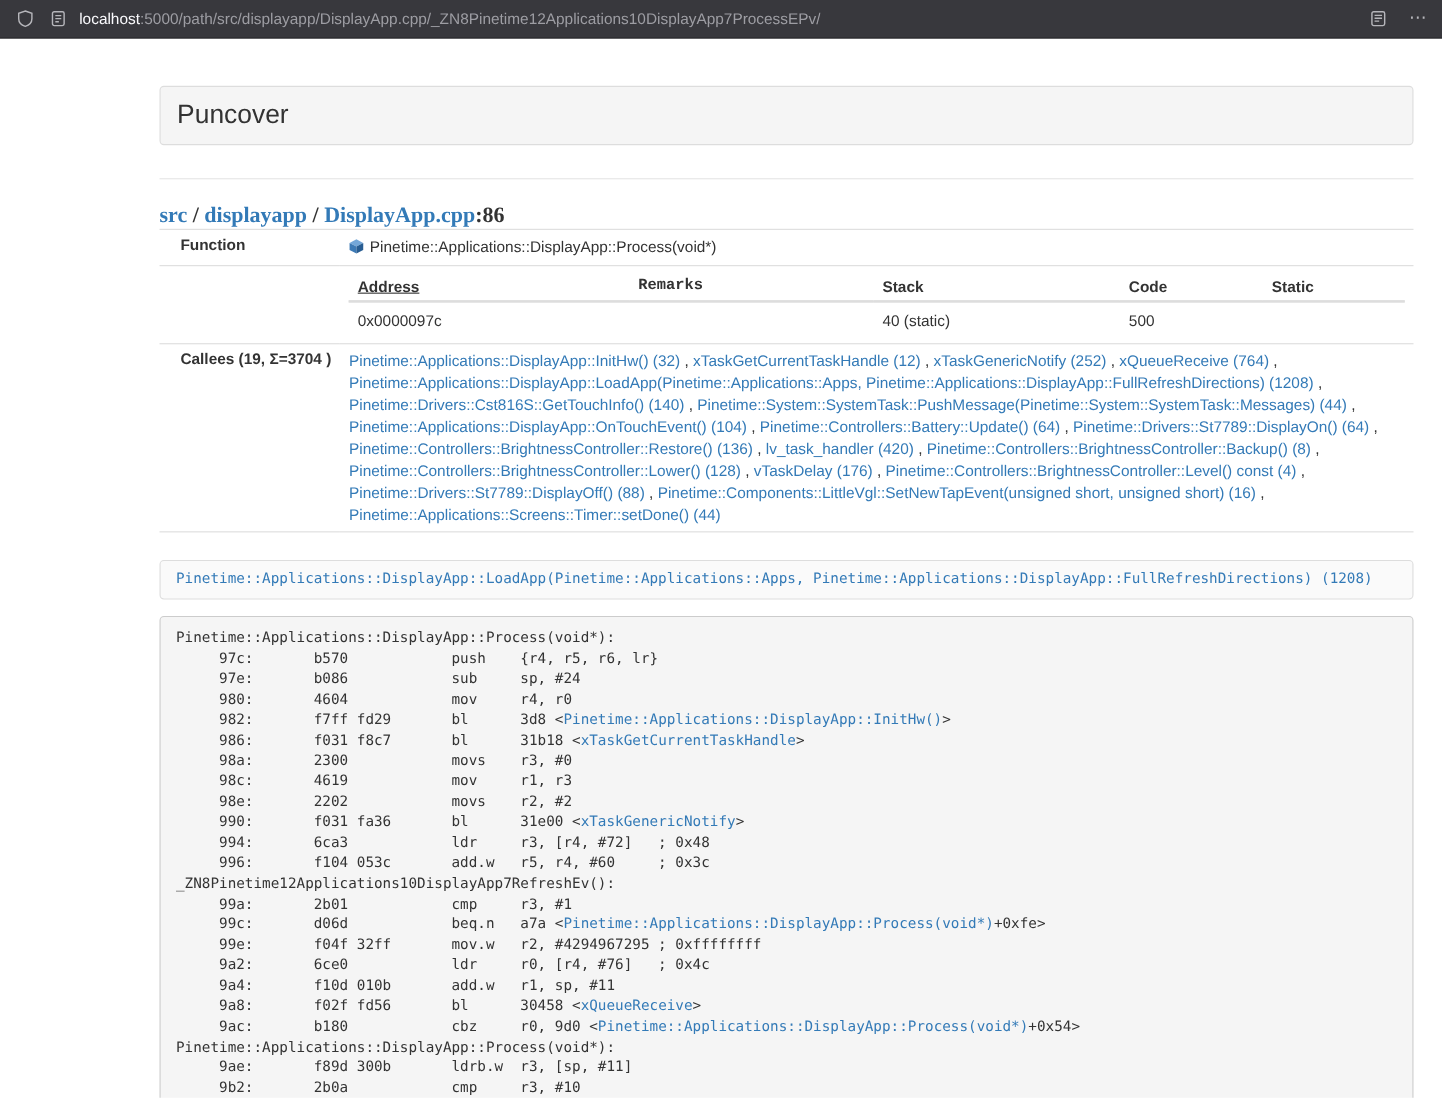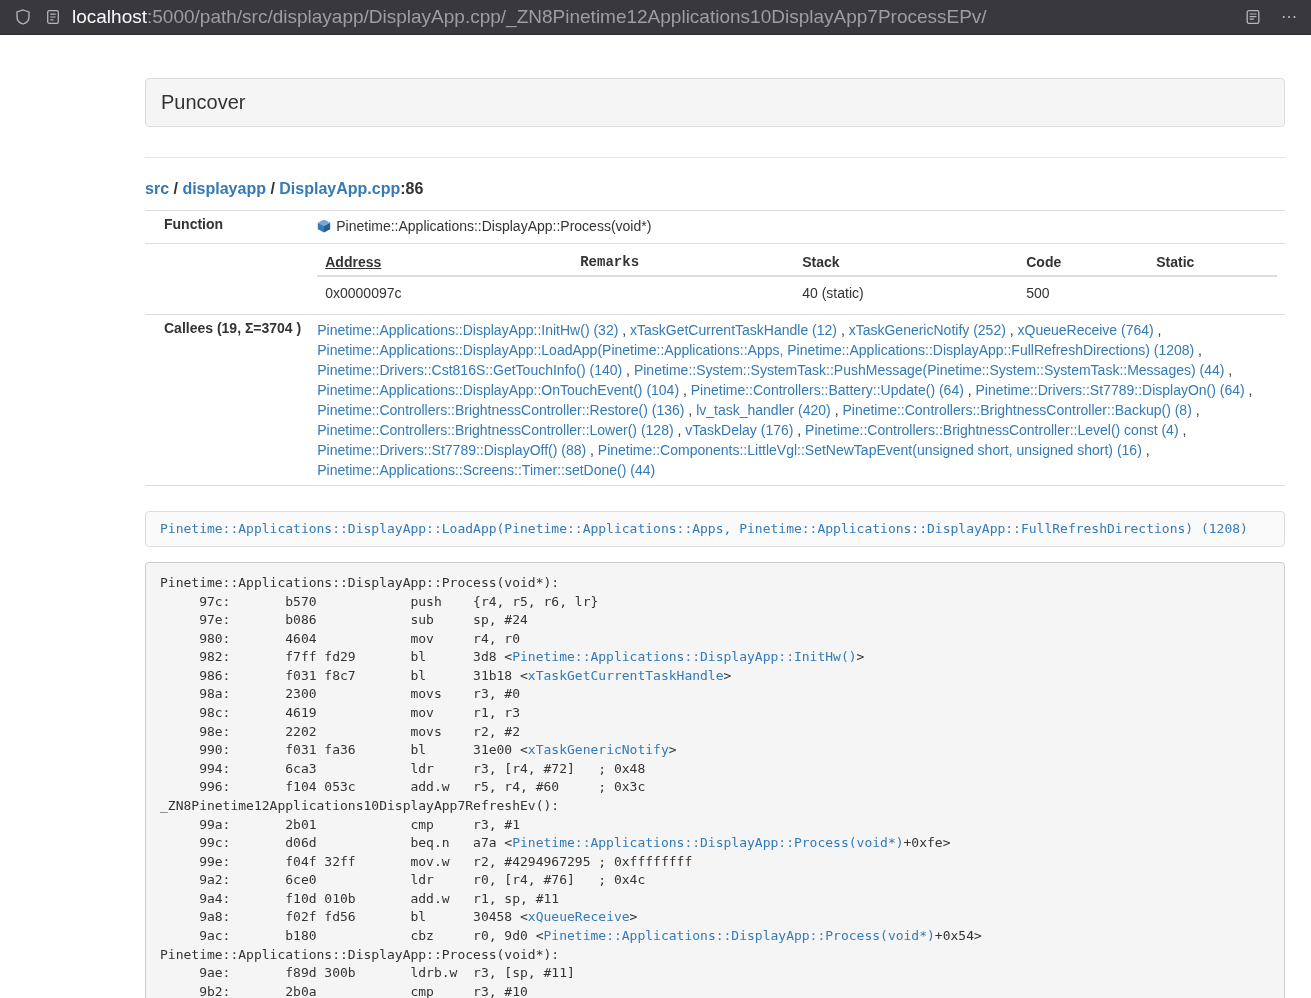--- a/index.html
+++ b/index.html
@@ -5,36 +5,36 @@
   * { box-sizing: border-box; margin: 0; padding: 0; }
   html, body { width: 1311px; height: 998px; overflow: hidden; background: #fff; }
   body { font-family: "Liberation Sans", "DejaVu Sans", sans-serif; font-size: 14px; color: #333; }
   a { color: #337ab7; text-decoration: none; cursor: pointer; }
 
   
   .topbar { height: 35px; background: #38383d; border-bottom: 1px solid #2a2a2e;
             display: flex; align-items: center; padding: 0 13px; }
   .tb-icon { display: flex; align-items: center; justify-content: center; width: 20px; height: 20px; flex: 0 0 auto; }
   .tb-gap { width: 10px; flex: 0 0 auto; }
-  .url-text { margin-left: 9px; font-size: 19px; color: #9d9da3; white-space: nowrap; overflow: hidden; }
+  .url-text { margin-left: 9px; font-size: 14px; color: #9d9da3; white-space: nowrap; overflow: hidden; }
   .url-text .host { color: #fbfbfe; }
   .topbar-right { margin-left: auto; display: flex; align-items: center; gap: 18px; }
   .menu-dots { color: #b6b6bb; font-size: 16px; letter-spacing: 1px; line-height: 1; }
 
   
   .container { width: 1140px; margin-left: 145px; }
 
   .panel { margin-top: 43px; background: #f5f5f5; border: 1px solid #ddd; border-radius: 4px; }
-  .panel-heading { padding: 12px 15px; font-size: 20px; color: #333; }
+  .panel-heading { padding: 12px 15px; font-size: 24px; color: #333; }
 
   hr.divider { border: none; border-top: 1px solid #e5e5e5; margin: 30px 0 0; }
 
-  .breadcrumb { margin-top: 22px; font-size: 16px; font-weight: 700; color: #333; }
+  .breadcrumb { margin-top: 22px; font-size: 20px; font-weight: 700; color: #333; font-family: Liberation Serif, serif; }
 
-  .main-table { width: 100%; border-collapse: collapse; margin-top: 12px; border-bottom: 1px solid #ddd; }
+  .main-table { width: 100%; border-collapse: collapse; border-bottom: 1px solid #ddd; }
   .main-table > tbody > tr { border-top: 1px solid #ddd; }
   .main-table th.rowlabel { width: 147px; text-align: left; vertical-align: top;
                             padding: 5px 8px 5px 19px; white-space: nowrap; font-weight: 700; }
   .main-table td.rowvalue { padding: 5px 8px; vertical-align: top; line-height: 20px; }
 
   .func-icon { display: inline-block; vertical-align: -2px; margin-right: 5px; }
 
   .inner-table { width: 100%; border-collapse: collapse; }
   .inner-table th { text-align: left; font-weight: 700; padding: 3px 8px; border-bottom: 2px solid #ddd; }
   .inner-table td { padding: 6px 8px; }

